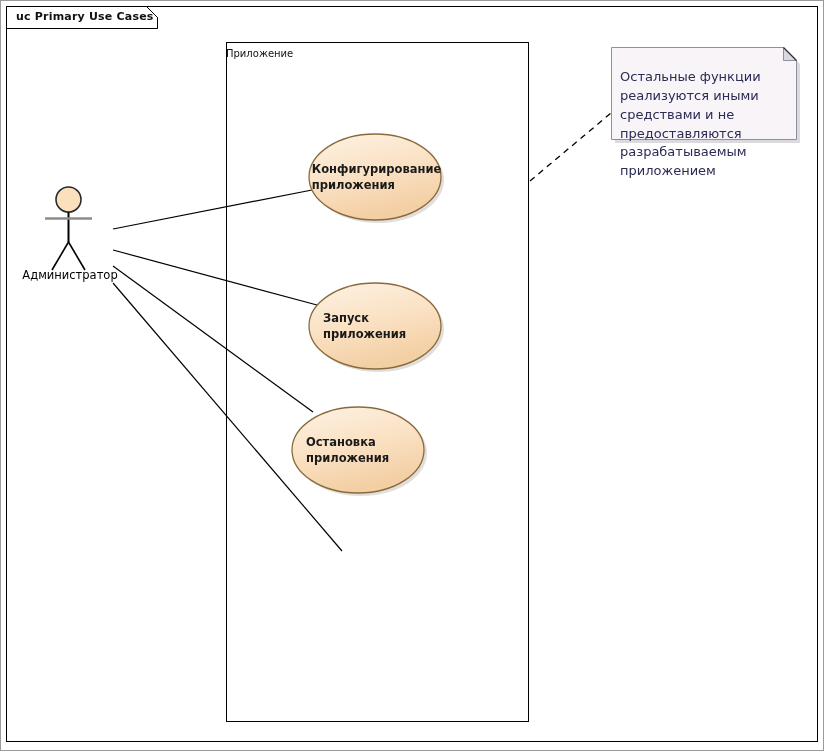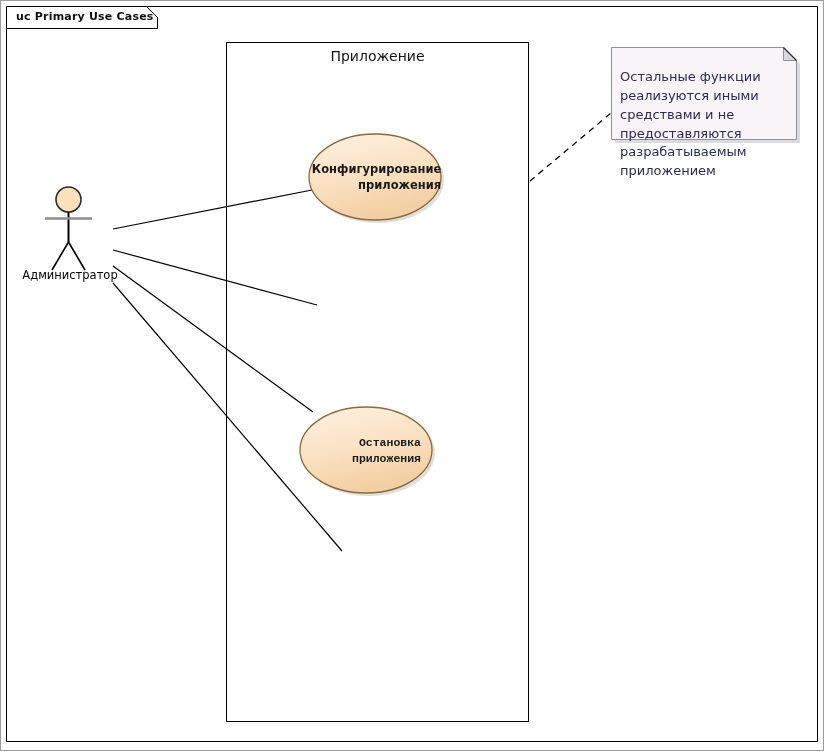--- a/index.html
+++ b/index.html
@@ -72,22 +72,22 @@
     height: 680px;
     border: 1px solid #000000;
     box-sizing: border-box;
     background: transparent;
   }
   .boundary-title {
     position: absolute;
     left: 226px;
     top: 48px;
     width: 303px;
-    text-align: center;
-    font-size: 14px;
+    text-align: left;
+    font-size: 10px;
     color: #111111;
   }
   
   .edges {
     position: absolute;
     left: 0;
     top: 0;
     width: 825px;
     height: 752px;
     pointer-events: none;
@@ -122,21 +122,21 @@
   }
   .usecase .uc-text {
     position: absolute;
     left: 0;
     top: 0;
     width: 100%;
     height: 100%;
     display: flex;
     align-items: center;
     justify-content: center;
-    text-align: right;
+    text-align: left;
     font-size: 11.5px;
     font-weight: bold;
     color: #1a1a1a;
     line-height: 1.35;
     padding: 0 16px;
     box-sizing: border-box;
   }
   
   .note {
     position: absolute;
@@ -212,22 +212,36 @@
           <stop offset="55%" stop-color="#fae1c3"></stop>
           <stop offset="100%" stop-color="#f3cfa4"></stop>
         </linearGradient>
       </defs>
       <ellipse cx="68" cy="45" rx="66" ry="43" fill="#c8c3bd" opacity="0.55" transform="translate(3,3)"></ellipse>
       <ellipse cx="68" cy="45" rx="66" ry="43" fill="url(#ucg1)" stroke="#8a6a3d" stroke-width="1.3"></ellipse>
     </svg>
     <div class="uc-text">Конфигурирование приложения</div>
   </div>
 
-
-  <div class="usecase" style="left:298px; top:405px; width:139px; height:91px;font-family:Liberation Mono, monospace;">
+  <div class="usecase" style="left:307px; top:281px; width:139px; height:91px;">
+    <svg class="uc-shape" width="139" height="91" viewBox="0 0 139 91">
+      <defs>
+        <linearGradient id="ucg2" x1="0" y1="0" x2="0.35" y2="1">
+          <stop offset="0%" stop-color="#fdf2e3"></stop>
+          <stop offset="55%" stop-color="#fae1c3"></stop>
+          <stop offset="100%" stop-color="#f3cfa4"></stop>
+        </linearGradient>
+      </defs>
+      <ellipse cx="68" cy="45" rx="66" ry="43" fill="#c8c3bd" opacity="0.55" transform="translate(3,3)"></ellipse>
+      <ellipse cx="68" cy="45" rx="66" ry="43" fill="url(#ucg2)" stroke="#8a6a3d" stroke-width="1.3"></ellipse>
+    </svg>
+    <div class="uc-text">Запуск приложения</div>
+  </div>
+
+  <div class="usecase" style="left:290px; top:405px; width:139px; height:91px;">
     <svg class="uc-shape" width="139" height="91" viewBox="0 0 139 91">
       <defs>
         <linearGradient id="ucg3" x1="0" y1="0" x2="0.35" y2="1">
           <stop offset="0%" stop-color="#fdf2e3"></stop>
           <stop offset="55%" stop-color="#fae1c3"></stop>
           <stop offset="100%" stop-color="#f3cfa4"></stop>
         </linearGradient>
       </defs>
       <ellipse cx="68" cy="45" rx="66" ry="43" fill="#c8c3bd" opacity="0.55" transform="translate(3,3)"></ellipse>
       <ellipse cx="68" cy="45" rx="66" ry="43" fill="url(#ucg3)" stroke="#8a6a3d" stroke-width="1.3"></ellipse>

